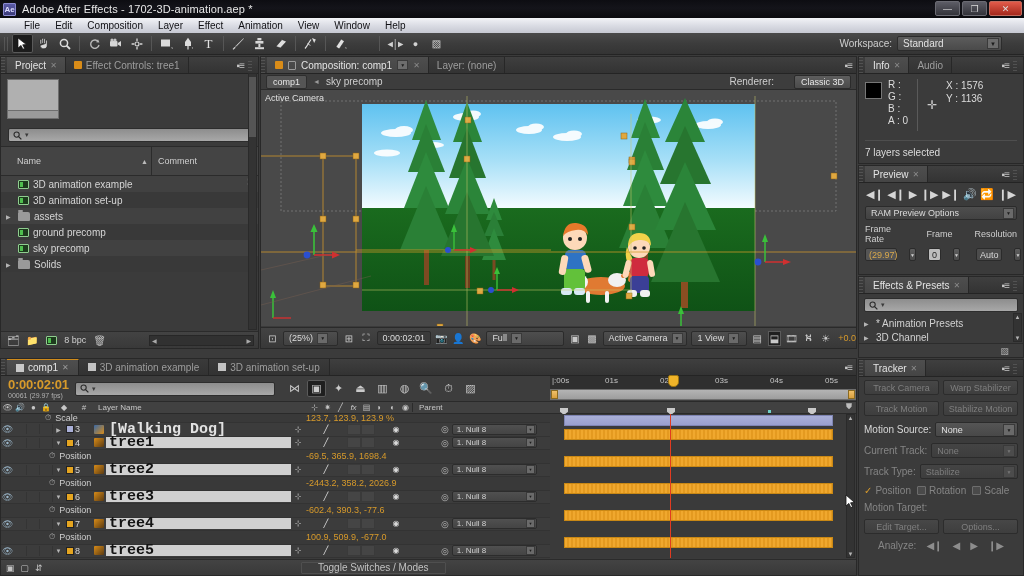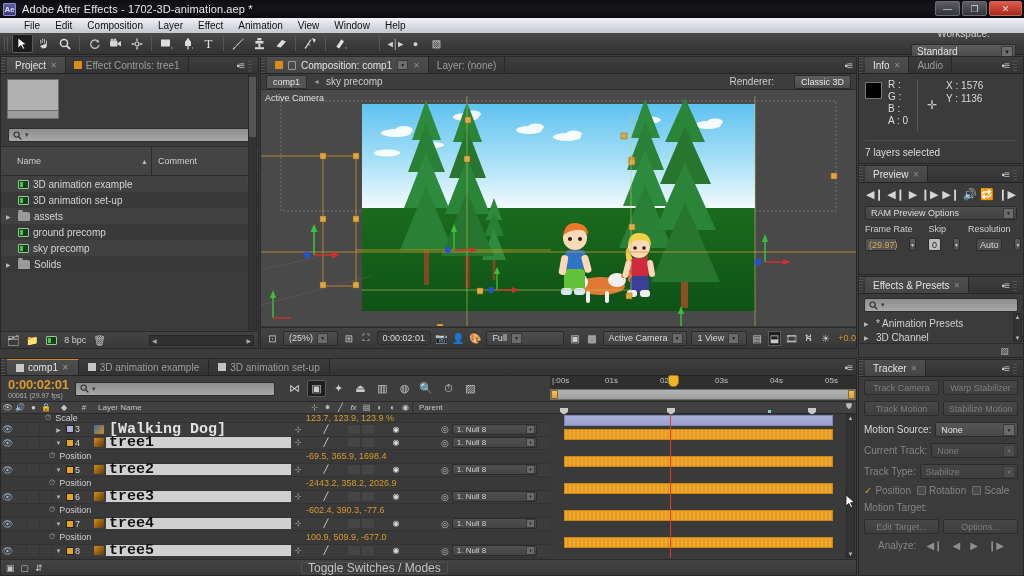--- a/index.html
+++ b/index.html
@@ -46,21 +46,21 @@
     border-bottom:1px solid #242424;
     display:flex; align-items:center; padding-left:4px;
   }
   .grip{ width:5px;height:14px; background:
      repeating-linear-gradient(90deg,#6a6a6a 0 1px, transparent 1px 3px);
      opacity:.55; margin-right:3px;}
   .tool{ width:21px;height:19px; display:flex;align-items:center;justify-content:center;
          color:#d7d7d7; font-size:12px; border-radius:2px; position:relative;}
   .tool.sel{ background:#1c1c1c; box-shadow:inset 0 0 0 1px #5a5a5a; }
   .tdiv{ width:1px;height:15px;background:#262626;border-right:1px solid #565656;margin:0 4px;}
-  .ws-wrap{ margin-left:auto; display:flex; align-items:center; gap:5px; padding-right:8px;flex-direction:column;}
+  .ws-wrap{ margin-left:auto; display:flex; align-items:center; gap:5px; padding-right:22px;}
   .ws-label{ color:#cfcfcf; font-size:10px; }
   .ws-sel{ width:105px;height:15px;background:linear-gradient(180deg,#5c5c5c,#4a4a4a);
      border:1px solid #2c2c2c; border-radius:2px; display:flex;align-items:center;
      padding-left:5px; color:#e2e2e2; font-size:10px; position:relative;}
   .ws-sel .arr{ position:absolute; right:2px; top:1px; width:12px;height:11px;
      background:#6d6d6d; border:1px solid #3a3a3a; display:flex;align-items:center;justify-content:center;
      font-size:6px; color:#1c1c1c;}
   .srch{ width:155px;height:16px;background:linear-gradient(180deg,#9a9a9a,#b6b6b6);
      border:1px solid #2e2e2e; border-radius:2px; display:flex;align-items:center;
      gap:4px; padding-left:5px; color:#2a2a2a; font-size:10px;}
@@ -278,21 +278,21 @@
      background:repeating-linear-gradient(90deg, #f0a82e 0 2px, #e49a20 2px 4px);
      border:1px solid #c98815;}
   .bar.audio{ background:linear-gradient(180deg,#aab0d8,#9aa0ce); border-color:#7f85b4;}
   .playhead{ position:absolute; top:0; bottom:0; width:1px; background:#e23b20; }
   .kf{ position:absolute; width:7px; height:9px; color:#d8d8d8; font-size:9px;
      display:flex;align-items:center;justify-content:center;}
   .tl-foot{ position:absolute; left:0; bottom:0; width:100%; height:16px;
      background:linear-gradient(180deg,#434343,#393939); border-top:1px solid #2b2b2b;
      display:flex; align-items:center; gap:6px; padding-left:5px; font-size:9px; color:#c4c4c4;}
   .tsm-btn{ position:absolute; left:300px; background:#3e3e3e;border:1px solid #4f4f4f;
-     padding:0 6px; height:12px; display:flex;align-items:center; color:#c2c2c2;font-size:12px;border-radius:1px;}
+     padding:0 16px; height:12px; display:flex;align-items:center; color:#c2c2c2;font-size:10px;border-radius:1px;}
   .vscroll{ position:absolute; right:1px; top:55px; width:9px; bottom:17px;
      background:#333; border:1px solid #2a2a2a; display:flex;flex-direction:column;
      justify-content:space-between;align-items:center;font-size:6px;color:#b5b5b5;}
 
   .ruler-track{ position:absolute; left:0; top:0; width:100%; height:13px;
      background:#2f2f2f; }
   .ruler-tick{ position:absolute; top:0; font-size:8px; color:#c4c4c4; }
   .wab{ position:absolute; left:0; top:13px; width:100%; height:11px;
      background:linear-gradient(180deg,#b4b4b4,#9d9d9d); border:1px solid #6e6e6e;}
   .wab-cap{ position:absolute; top:0; bottom:0; width:7px;
@@ -837,21 +837,21 @@
       <span>❙▶</span>
     </div>
     <div class="prev-row">
       <span class="prev-sel">
         <span>RAM Preview Options</span>
         <span class="ar">▼</span>
       </span>
     </div>
     <div class="prev-row" style="gap:16px;">
       <span class="lbl-sm">Frame Rate</span>
-      <span class="lbl-sm">Skip</span>
+      <span class="lbl-sm">Frame</span>
       <span class="lbl-sm" style="margin-left:6px;">Resolution</span>
     </div>
     <div class="prev-row" style="gap:12px;">
       <span class="fld" style="width:32px;">(29.97)</span>
       <span class="mini-ar">▼</span>
       <span class="fld gray" style="width:18px;">0</span>
       <span class="mini-ar">▼</span>
       <span class="fld" style="width:40px;color:#d8d8d8;background:#4c4c4c;margin-left:4px;">Auto</span>
       <span class="mini-ar">▼</span>
     </div>

